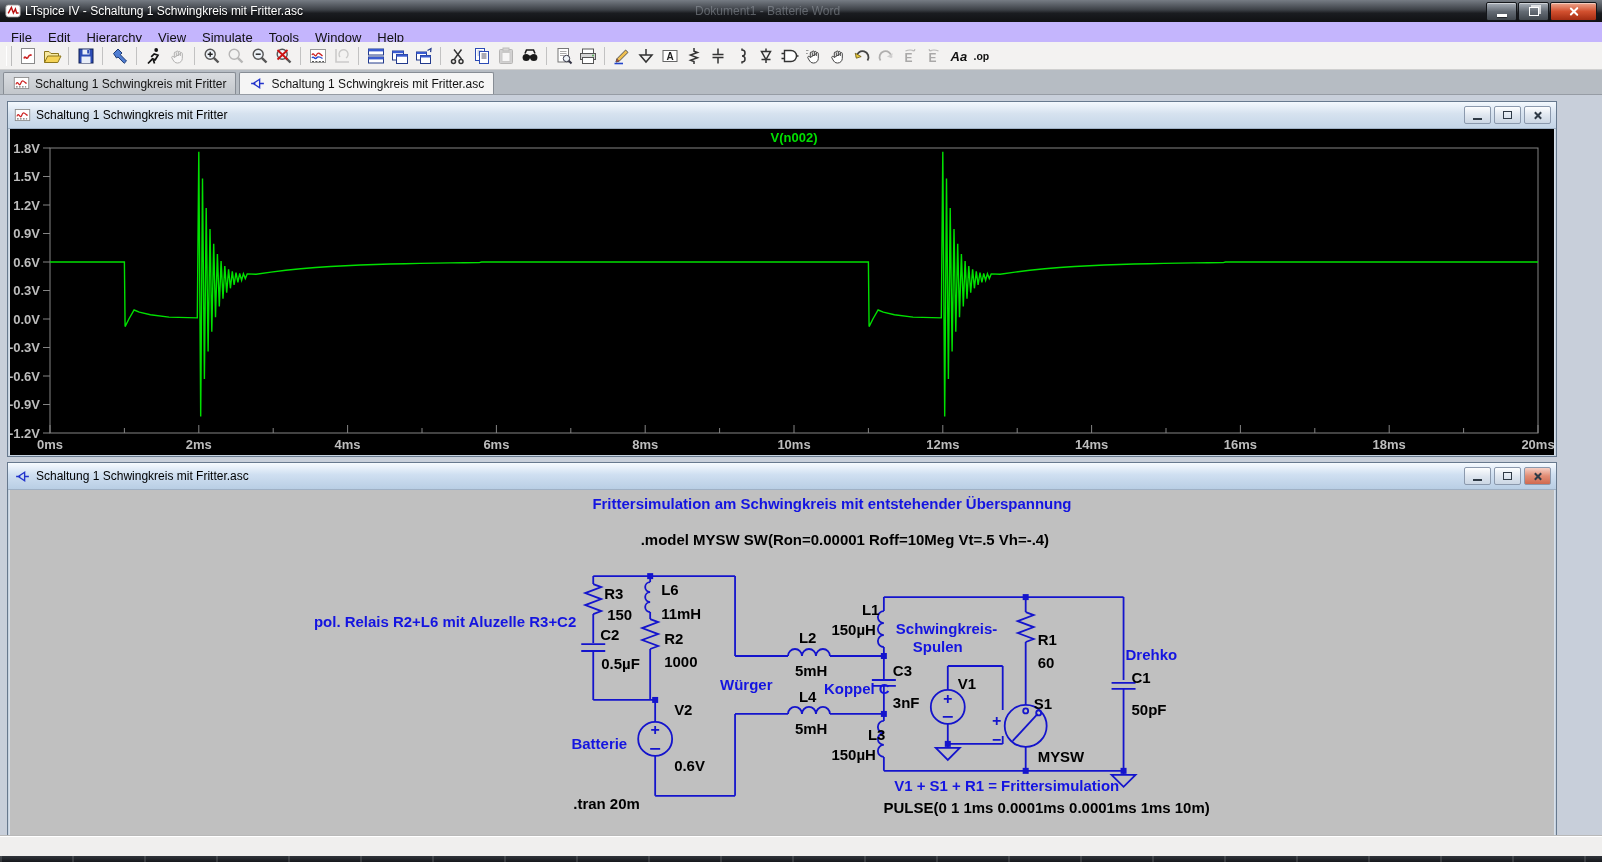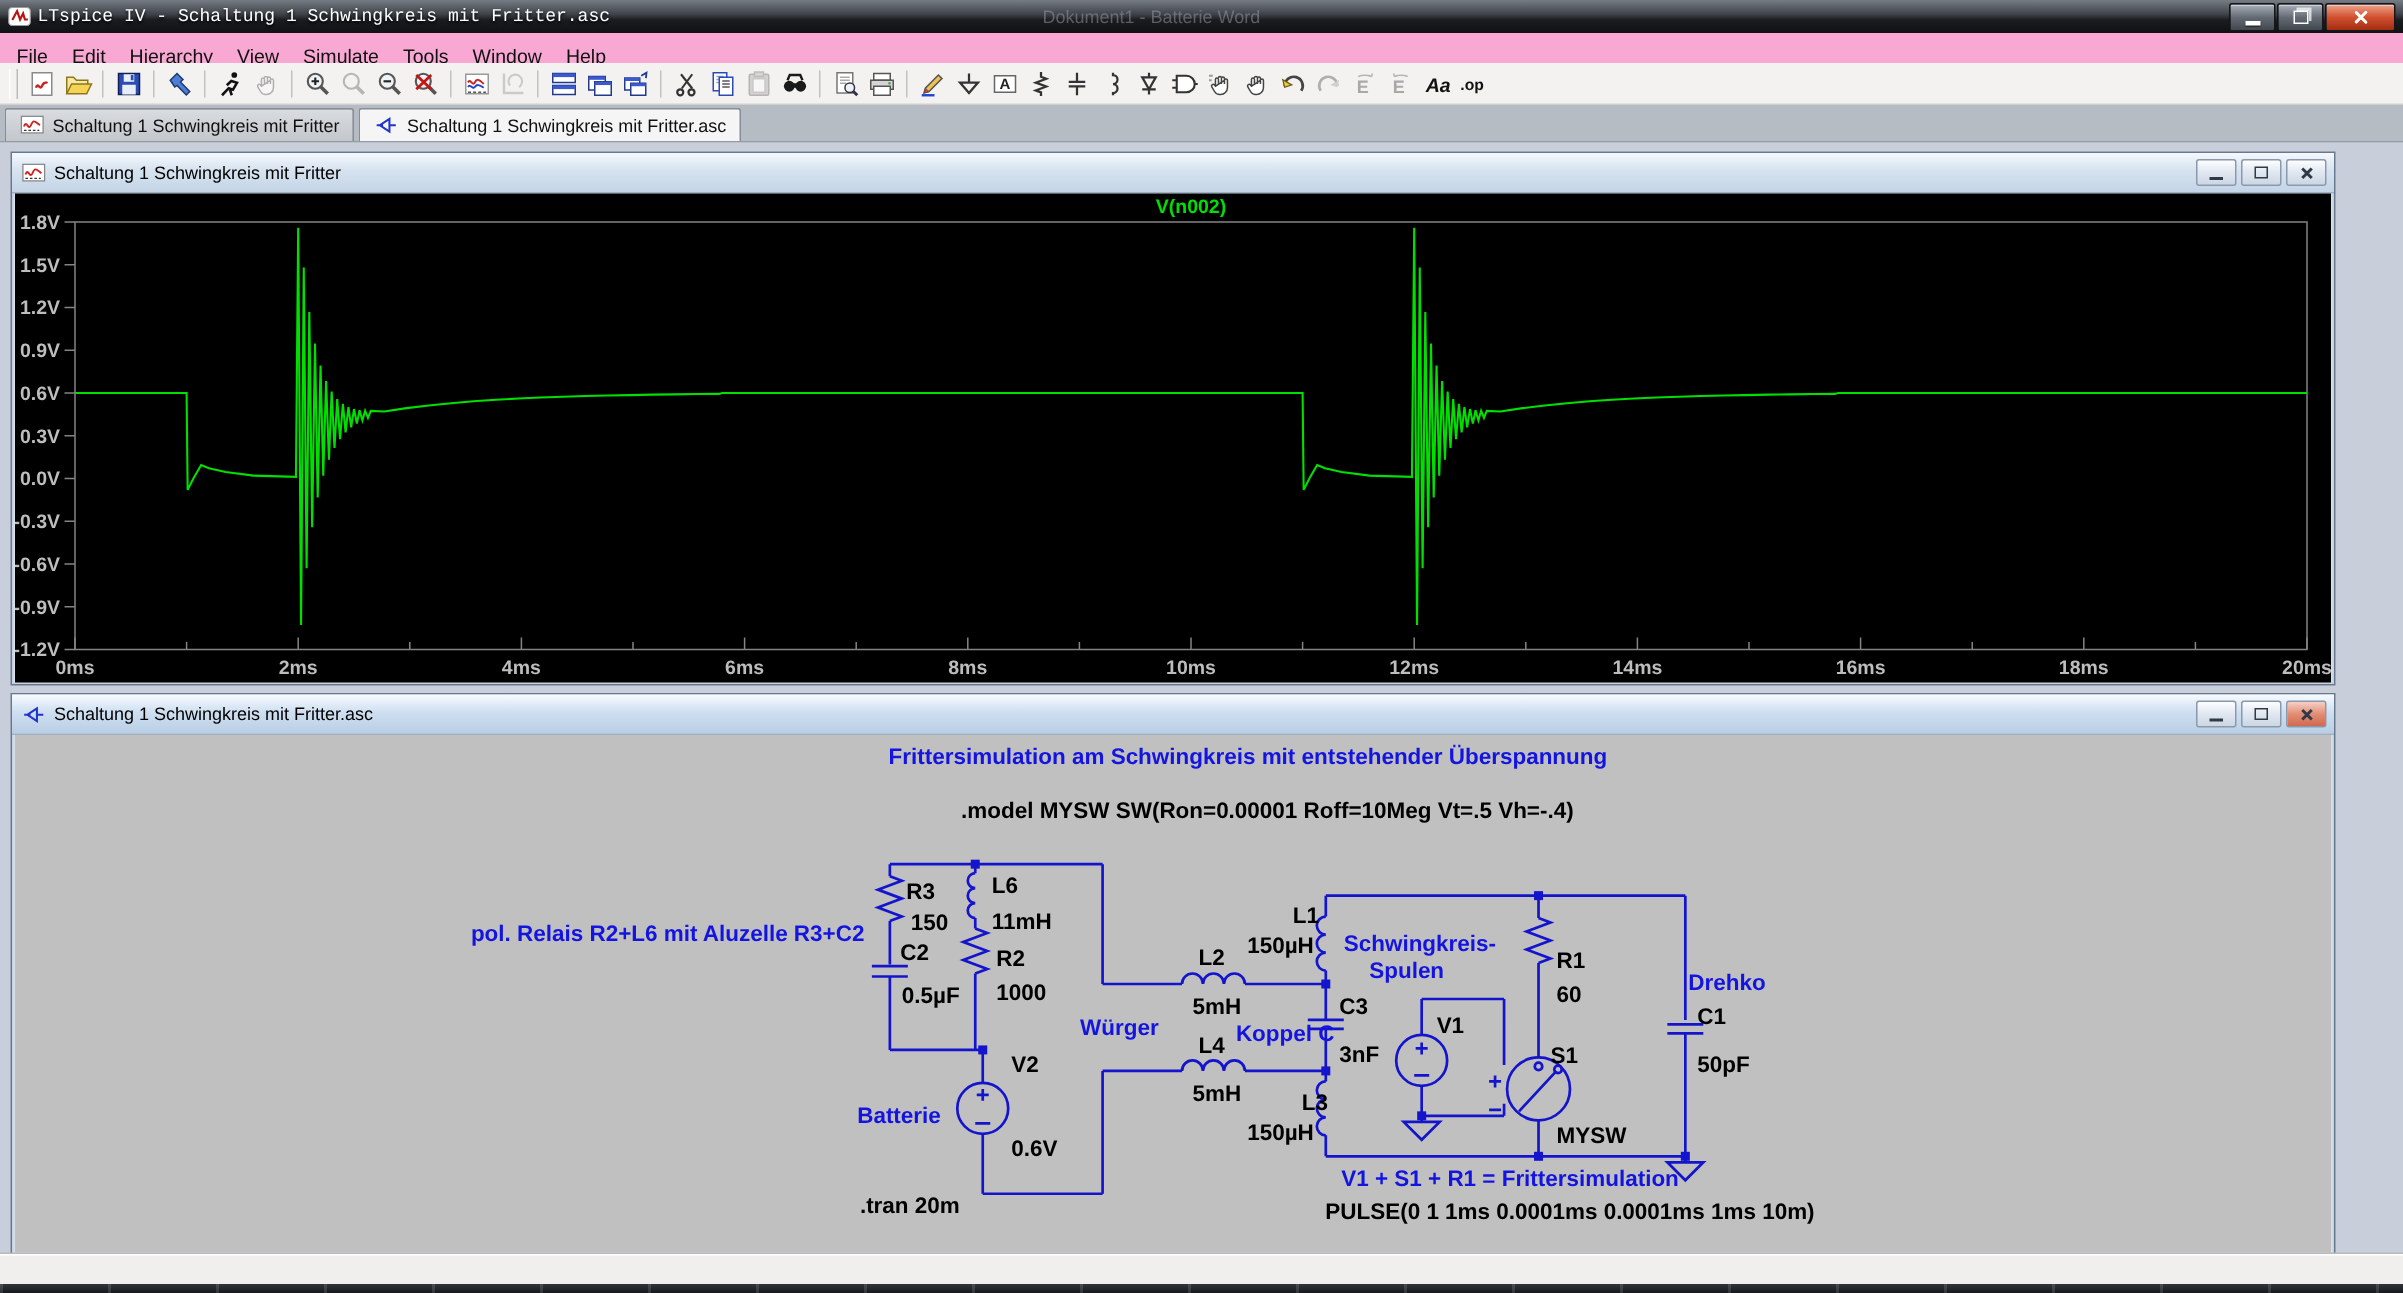--- a/index.html
+++ b/index.html
@@ -3,35 +3,35 @@
 <meta charset="utf-8">
 <style>
   html,body{margin:0;padding:0;background:#444;}
   #screen{position:relative;width:1602px;height:862px;overflow:hidden;
     font-family:"Liberation Sans",sans-serif;background:#c8cfda;}
   
   .titlebar{position:absolute;left:0;top:0;width:100%;height:22px;
     background:linear-gradient(#767c84,#3c4046 45%,#1a1c20 60%,#101114);
     display:flex;align-items:center;color:#fff;font-size:12px;}
   .appicon{width:16px;height:16px;margin:0 4px 0 5px;}
-  .title-text{text-shadow:0 1px 2px #000;font-family:Liberation Mono, monospace;}
+  .title-text{text-shadow:0 1px 2px #000;}
   .bg-title{position:absolute;left:695px;top:4px;color:#9aa0a8;opacity:.5;font-size:12px;}
   .caption-btns{position:absolute;right:5px;top:2px;display:flex;gap:1px;}
   .cbtn{width:29px;height:17px;border:1px solid #14161a;border-radius:2px;
     background:linear-gradient(#aab1ba,#646b74 50%,#42484f);
     box-shadow:inset 0 1px 0 rgba(255,255,255,.45);
     display:flex;align-items:center;justify-content:center;}
   .cbtn.close{width:45px;background:linear-gradient(#eda68e,#d2502f 50%,#a32c12);}
   .g-min{width:10px;height:3px;background:#fff;margin-top:7px;box-shadow:0 1px 1px #0008;}
   .g-rest{width:8px;height:7px;border:1px solid #fff;box-shadow:2px -2px 0 -0px rgba(255,255,255,.7);}
   .g-x{position:relative;width:11px;height:11px;}
   .g-x::before,.g-x::after{content:"";position:absolute;left:5px;top:0;width:2.4px;height:11px;background:#fff;border-radius:1px;}
   .g-x::before{transform:rotate(45deg);} .g-x::after{transform:rotate(-45deg);}
   
-  .menubar{position:absolute;top:22px;left:0;width:100%;height:32px;background:#f9a8d4;
+  .menubar{position:absolute;top:22px;left:0;width:100%;height:32px;background:#c4b5fd;
     border-bottom:1px solid #e2e1e0;display:flex;align-items:center;padding-left:3px;
     font-size:13px;color:#111;box-sizing:border-box;}
   .mi{padding:1px 8px 2px;cursor:default;}
   .mi u{text-decoration:underline;}
   
   .toolbar{position:absolute;top:42px;left:0;width:100%;height:28px;background:#f3f2f1;
     border-bottom:1px solid #cfcfcf;display:flex;align-items:center;padding-left:6px;box-sizing:border-box;}
   .tgrip{width:4px;height:20px;border-left:1px solid #fff;border-right:1px solid #bbb;margin-right:4px;}
   .tb{width:24px;height:24px;display:flex;align-items:center;justify-content:center;flex:0 0 auto;}
   .tb.grp{margin-left:10px;position:relative;}

